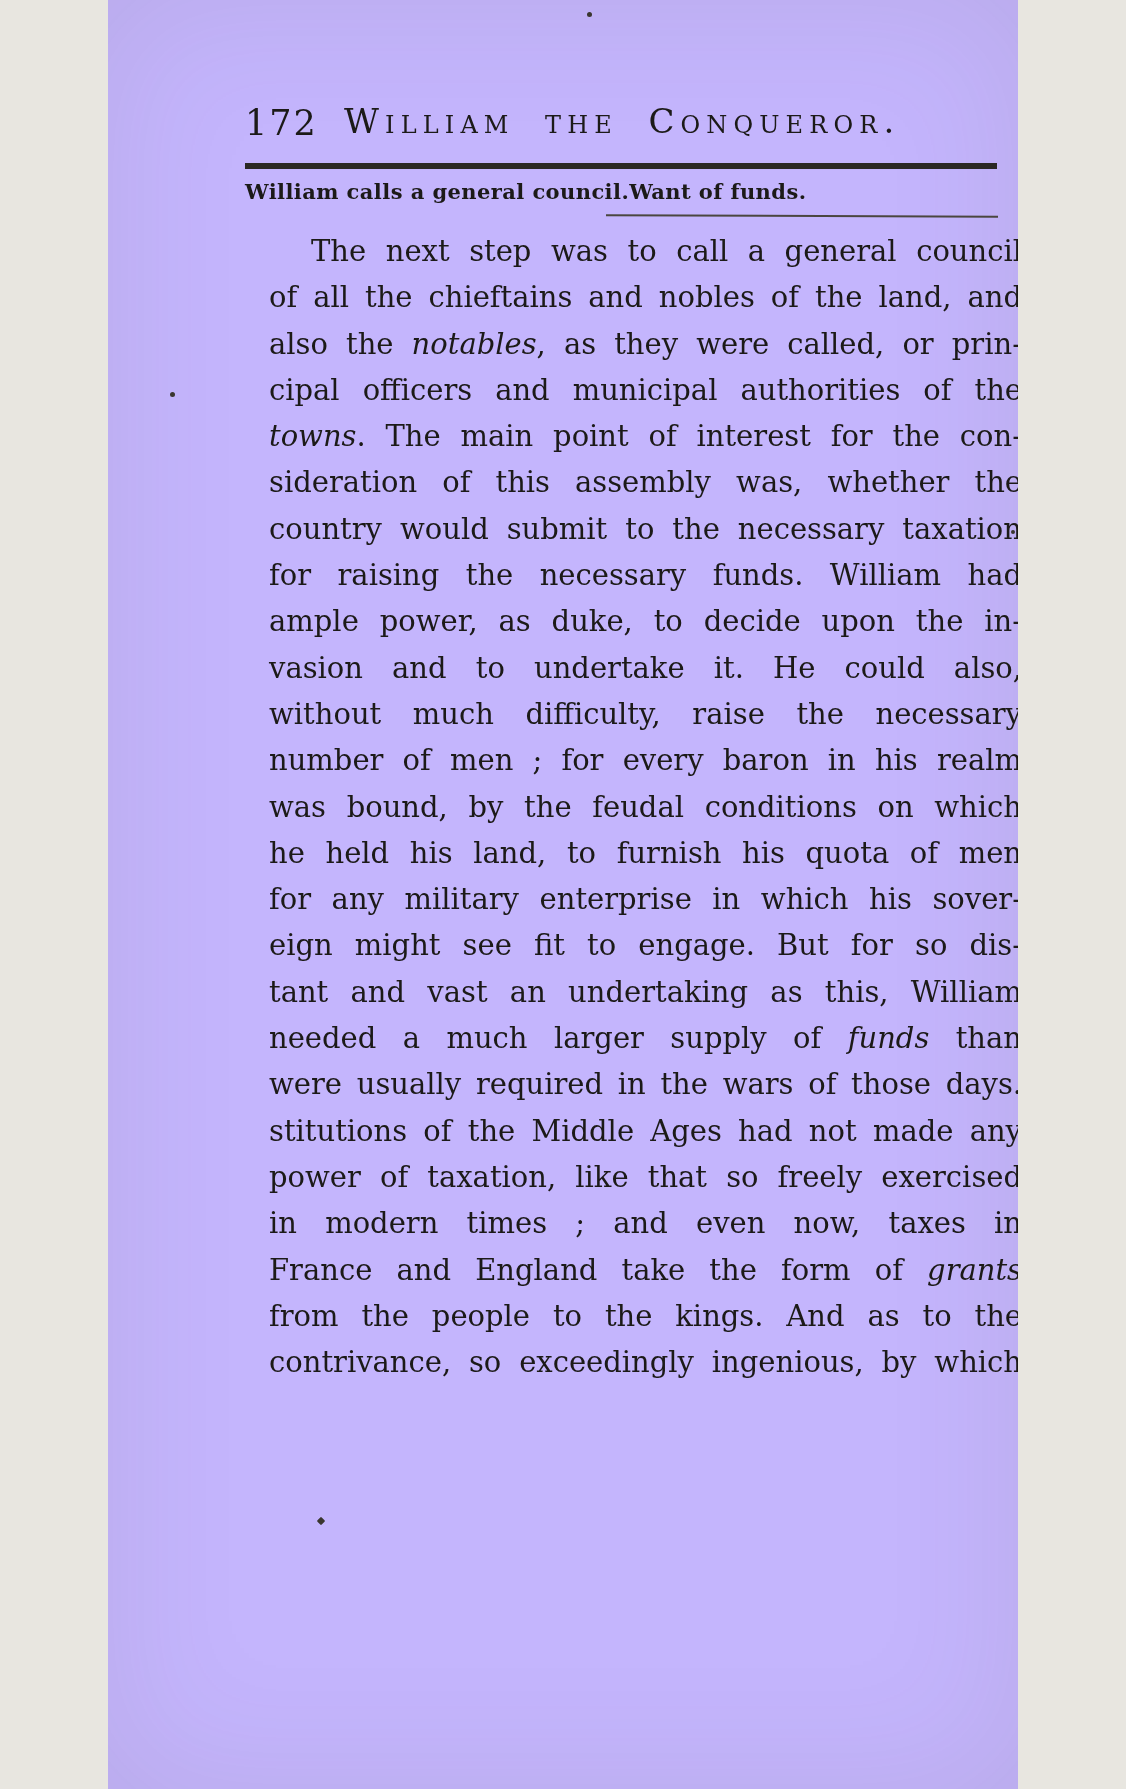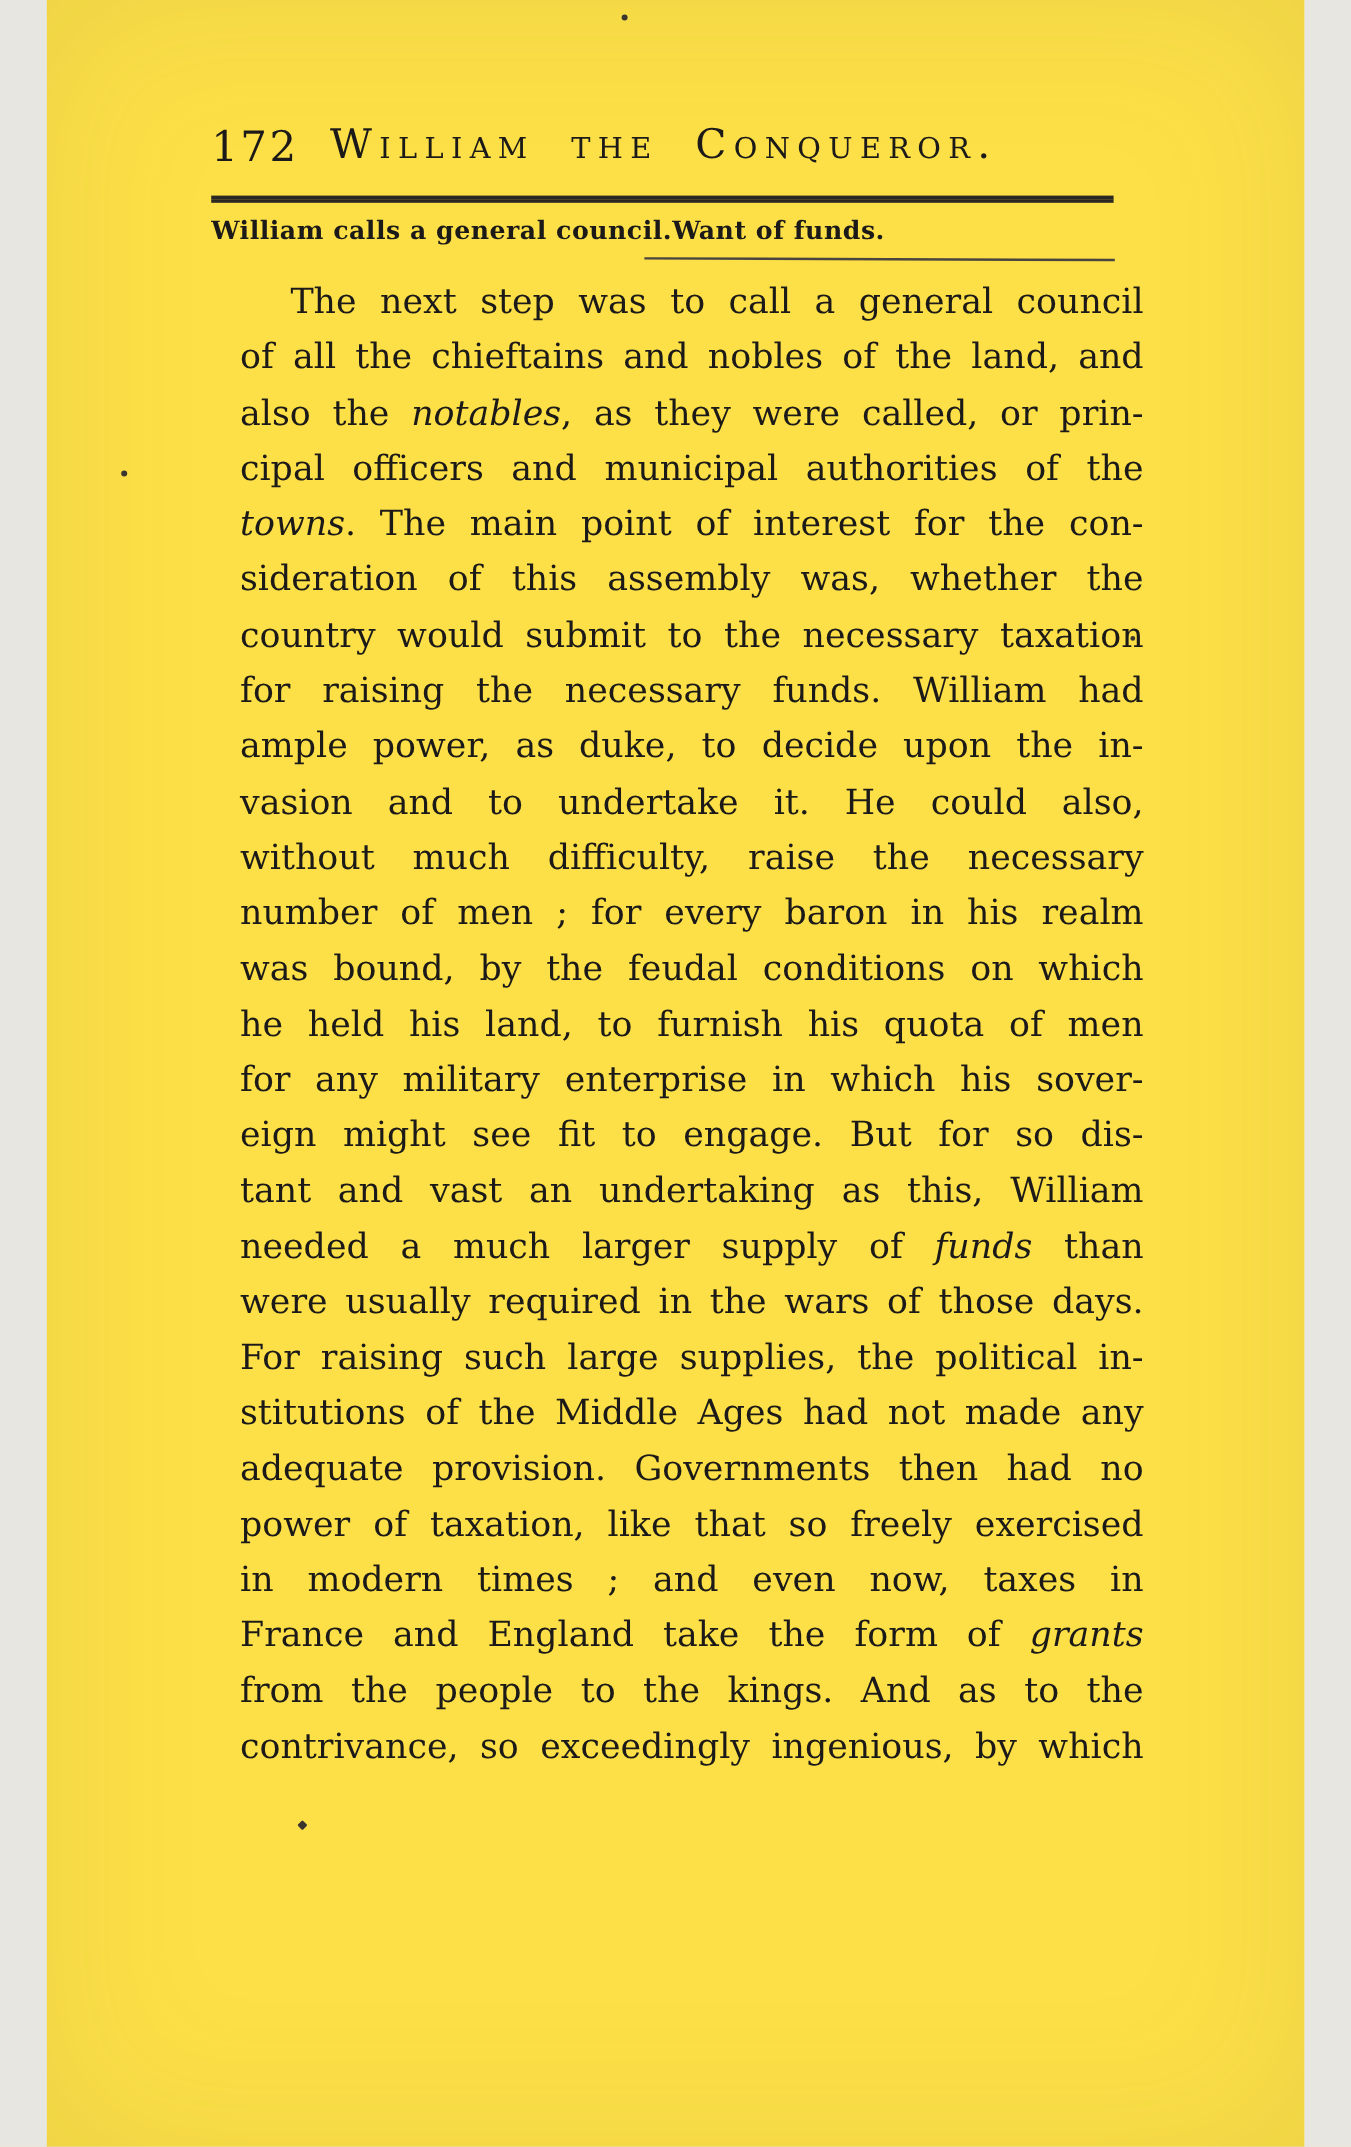--- a/index.html
+++ b/index.html
@@ -2,24 +2,24 @@
 <html><head>
 <meta charset="utf-8">
 <style>
   html, body {
     margin: 0;
     padding: 0;
     background: #e8e6e0;
   }
   .page {
     position: relative;
-    width: 1048px;
+    width: 910px;
     height: 1789px;
     margin: 0 auto;
-    background: #fde047;
+    background: #c4b5fd;
     box-shadow: inset 0 0 140px rgba(90, 80, 60, 0.10);
     overflow: hidden;
     font-family: "DejaVu Serif", "Liberation Serif", serif;
     color: #1c1a18;
   }
   .page-number {
     position: absolute;
     left: 137px;
     top: 103px;
     font-size: 35px;
@@ -128,23 +128,21 @@
       <div class="body-line">vasion and to undertake it. He could also,</div>
       <div class="body-line">without much difficulty, raise the necessary</div>
       <div class="body-line">number of men ; for every baron in his realm</div>
       <div class="body-line">was bound, by the feudal conditions on which</div>
       <div class="body-line">he held his land, to furnish his quota of men</div>
       <div class="body-line">for any military enterprise in which his sover-</div>
       <div class="body-line">eign might see fit to engage. But for so dis-</div>
       <div class="body-line">tant and vast an undertaking as this, William</div>
       <div class="body-line">needed a much larger supply of <i>funds</i> than</div>
       <div class="body-line">were usually required in the wars of those days.</div>
-      <div class="body-line">For raising such large supplies, the political in-</div>
       <div class="body-line">stitutions of the Middle Ages had not made any</div>
-      <div class="body-line">adequate provision. Governments then had no</div>
       <div class="body-line">power of taxation, like that so freely exercised</div>
       <div class="body-line">in modern times ; and even now, taxes in</div>
       <div class="body-line">France and England take the form of <i>grants</i></div>
       <div class="body-line">from the people to the kings. And as to the</div>
       <div class="body-line">contrivance, so exceedingly ingenious, by which</div>
     </main>
 
   <div class="artifact" style="left:479px; top:12px; width:5px; height:5px;"></div>
   <div class="artifact" style="left:62px; top:392px; width:5px; height:5px;"></div>
   <div class="artifact" style="left:903px; top:530px; width:4px; height:4px;"></div>

